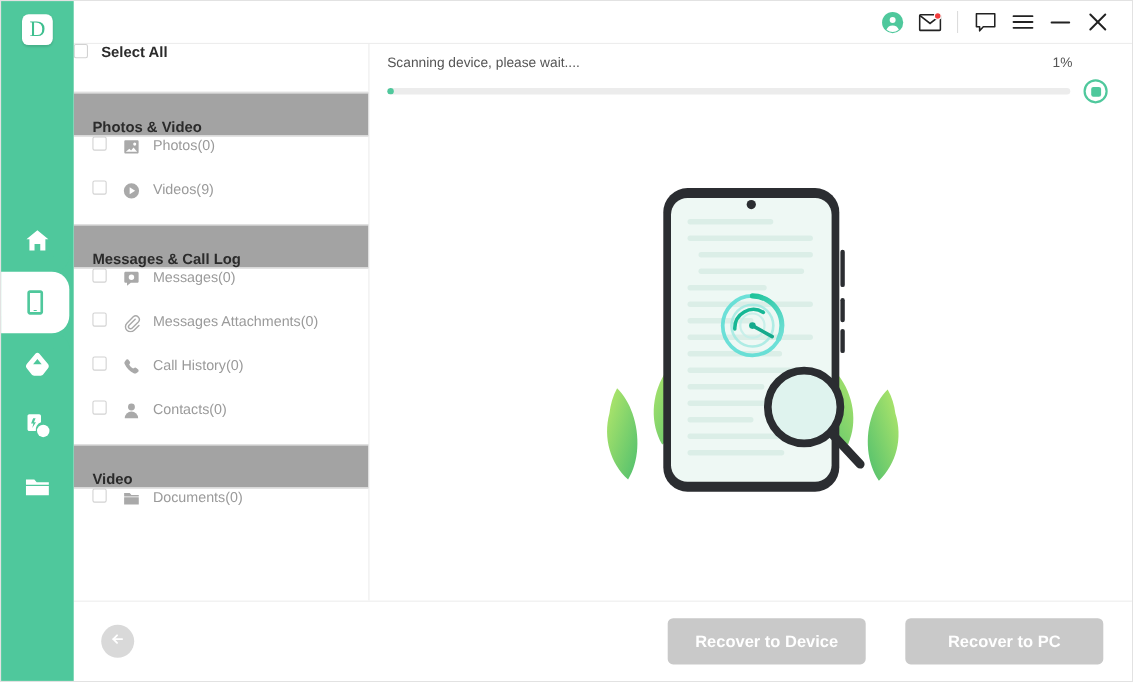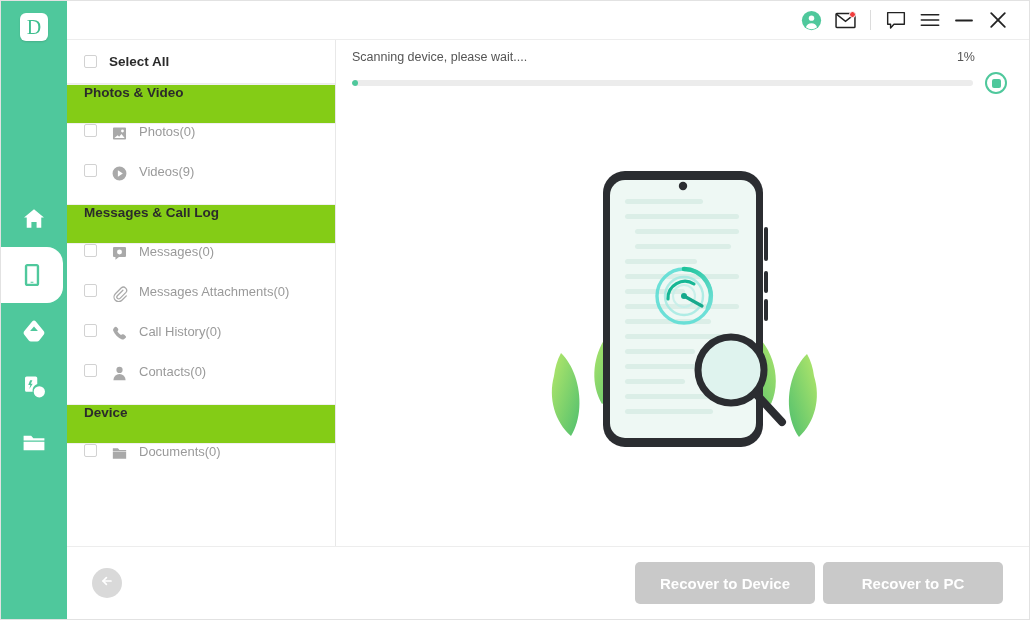--- a/index.html
+++ b/index.html
@@ -98,39 +98,38 @@
   
   .list {
     width: 269px; flex: 0 0 269px;
     border-right: 1px solid #e8e8e8;
     background: #ffffff;
     overflow: hidden;
     display: flex; flex-direction: column;
   }
   .row-selectall {
     height: 44px;
-    display: flex; align-items: center;
-    padding-left: 17px;
+    display: flex; align-items: flex-start;
     border-bottom: 1px solid #ededed;
   }
   .row-selectall .lbl {
     font-size: 13.5px; font-weight: bold; color: #2b2b2b;
     margin-left: 12px;
   }
   .cbox {
     width: 13px; height: 13px;
     border: 1px solid #d2d2d2;
     background: #fff; border-radius: 2px;
     flex: 0 0 13px;
     cursor: pointer;
   }
   .grp-head {
     height: 40px;
-    background: #84cc16;
-    display: flex; align-items: flex-start;
+    background: #a3a3a3;
+    display: flex; align-items: flex-end;
     padding-left: 17px;
     font-size: 13.5px; font-weight: bold; color: #2b2b2b;
     border-top: 1px solid #f0f0f0;
     border-bottom: 1px solid #f0f0f0;
   }
   .itm {
     height: 40px;
     display: flex; 
     padding-left: 17px;
     cursor: pointer;
@@ -193,21 +192,21 @@
     margin-left: 15px;
   }
   .spacer { flex: 1; }
   .act {
     width: 180px; height: 42px;
     background: #c9c9c9; color: #ffffff;
     border: none; border-radius: 5px;
     font-family: "Liberation Sans", sans-serif;
     font-size: 15px; font-weight: bold;
     cursor: default;
-    margin-left: 8px;
+    margin-left: 36px;
   }
 </style>
 </head>
 <body>
 
 <div class="app">
 
   <div class="rail">
     <div class="logo">
       <span>D</span>
@@ -378,21 +377,21 @@
           <span class="ico">
             <svg viewBox="0 0 24 24">
                 <circle cx="12" cy="7" r="4.4"></circle>
                 <path d="M3.4 21.4a8.6 8.6 0 0 1 17.2 0z"></path>
               </svg>
           </span>
           <span class="txt">Contacts(0)</span>
         </div>
 
         <div class="grp-head">
-          <span>Device</span>
+          <span>Video</span>
         </div>
         <div class="itm">
           <span class="cbox"></span>
           <span class="ico">
             <svg viewBox="0 0 24 24">
                 <path d="M2.6 4.6h7.2l2.1 2.4h9.5v2H2.6zm0 5.4h18.8v9.4H2.6z"></path>
               </svg>
           </span>
           <span class="txt">Documents(0)</span>
         </div>

